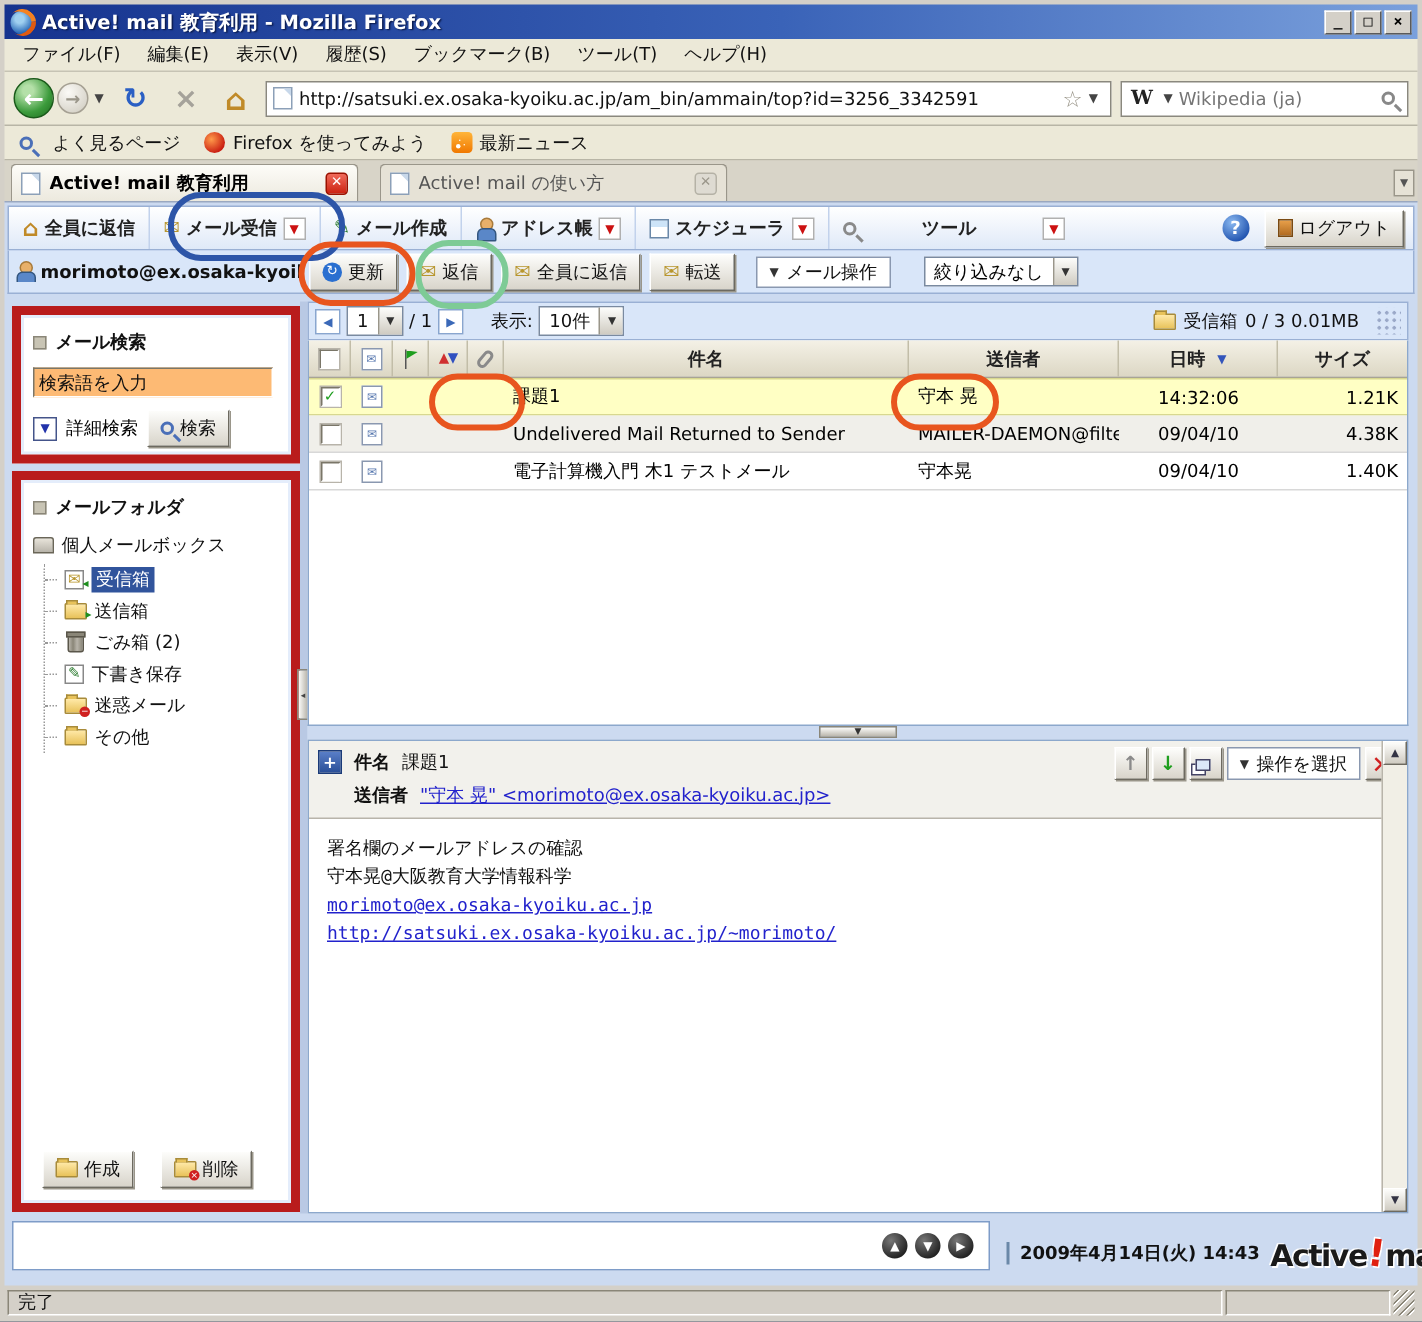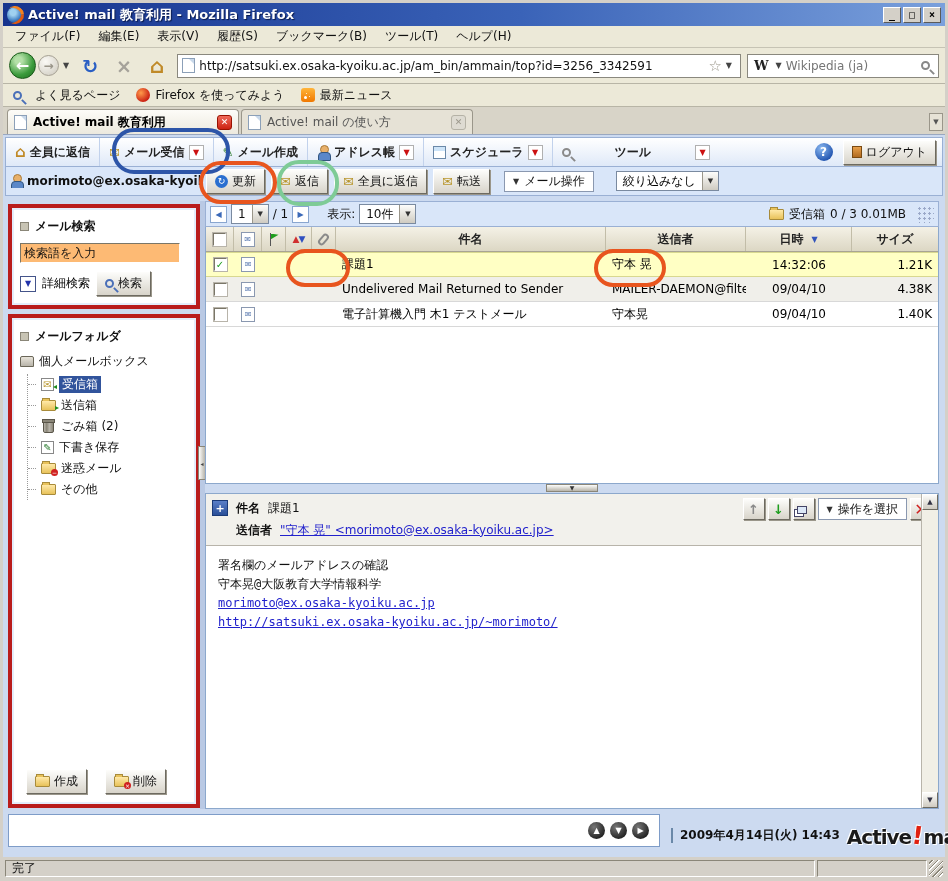--- a/index.html
+++ b/index.html
@@ -39,21 +39,21 @@
 
   
   .bkbar { left:3px; top:84px; right:3px; height:23px; background:#ece9d8; border-bottom:1px solid #b8b5a6; display:flex; align-items:center; padding-left:8px; gap:16px; }
   .bk { display:flex; align-items:center; gap:5px; color:#111; }
   .rssico { width:14px; height:14px; border-radius:3px; background:linear-gradient(#ffb53a,#f07800); position:relative; }
   .rssico::after { content:""; position:absolute; left:3px; bottom:3px; width:3px; height:3px; background:#fff; border-radius:50%; box-shadow:1px -4px 0 -1px #fff, 4px -1px 0 -1px #fff; }
   .ffsmall { width:14px; height:14px; border-radius:50%; background:radial-gradient(circle at 35% 35%, #ff9a4a, #c81a10 75%); }
 
   
   .tabbar { left:3px; top:107px; right:3px; height:27px; background:#d8d4c8; display:flex; align-items:flex-end; padding-left:4px; }
-  .tab { width:232px; height:25px; display:flex; align-items:center; gap:6px; padding:0 6px; border:1px solid #9a968a; border-bottom:0; border-radius:4px 4px 0 0; margin-right:2px; }
+  .tab { width:232px; height:25px; display:flex; align-items:center; gap:6px; padding:0 6px; border:1px solid #9a968a; border-bottom:0; border-radius:4px 4px 0 0; margin-right:14px; }
   .tab.active { background:linear-gradient(#fdfcf8,#ece9de); font-weight:bold; }
   .tab.inactive { background:#e6e2d6; color:#555; }
   .tab-label { flex:1; white-space:nowrap; overflow:hidden; font-size:12px; }
   .closebox { width:15px; height:15px; border-radius:3px; background:linear-gradient(#f06a5a,#cc2211); border:1px solid #991100; color:#fff; font-size:9px; font-weight:bold; display:flex; align-items:center; justify-content:center; }
   .closebox.dim { background:#dedbd2; border-color:#b5b2a6; color:#9a968a; }
   .tabdd { margin-left:auto; width:14px; height:18px; background:#e6e2d6; border:1px solid #9a968a; font-size:7px; color:#555; display:flex; align-items:center; justify-content:center; margin-bottom:3px; margin-right:2px; }
 
   
   .content { left:3px; top:134px; right:3px; bottom:24px; background:#ccdaf0; border-top:1px solid #9aa8c0; }
 
@@ -73,21 +73,21 @@
   .person::before { content:""; position:absolute; left:3px; top:0; width:7px; height:7px; border-radius:50%; background:#e8b06a; border:1px solid #a87a3a; }
   .person::after { content:""; position:absolute; left:1px; top:7px; width:11px; height:7px; border-radius:4px 4px 1px 1px; background:#5a87c8; border:1px solid #33567f; }
   .updico { width:13px; height:13px; border-radius:50%; background:#2a6fd0; color:#fff; font-size:9px; display:flex; align-items:center; justify-content:center; }
   .envico { color:#b8962e; font-size:13px; line-height:1; }
   .dropbox { background:#fff; border:1px solid #8a98b0; height:21px; display:flex; align-items:center; padding:0 8px; gap:5px; color:#111; }
   .selwrap { background:#fff; border:1px solid #7a8aa0; height:20px; display:flex; align-items:center; }
   .selwrap .txt { padding:0 6px; white-space:nowrap; }
   .selbtn { width:16px; height:18px; background:linear-gradient(#fdfdfb,#cfcbc1); border-left:1px solid #9a968a; font-size:7px; color:#333; display:flex; align-items:center; justify-content:center; }
 
   
-  .panel { background:#fff; border:4px solid #b91c1c; box-shadow:0 0 0 2px #e4edfb inset; }
+  .panel { background:#fff; border:6px solid #b91c1c; box-shadow:0 0 0 2px #e4edfb inset; }
   .p-search { left:5px; top:69px; width:192px; height:105px; padding:10px 8px; }
   .p-folders { left:5px; top:179px; width:192px; height:494px; padding:10px 8px; }
   .ptitle { display:flex; align-items:center; gap:6px; font-weight:bold; margin-bottom:8px; color:#111; }
   .sq { width:9px; height:9px; background:#c8c4b4; border:1px solid #8a8678; }
   .searchbox { width:160px; height:20px; border:1px solid; border-color:#7a7668 #fff #fff #7a7668; background:#fdba74; font-size:12px; padding:0 3px; color:#111; font-family:"DejaVu Sans",sans-serif; }
   .srow { display:flex; align-items:center; gap:6px; margin-top:8px; }
   .bluecaret { width:16px; height:16px; background:#fff; border:1px solid #44548a; display:flex; align-items:center; justify-content:center; font-size:8px; color:#2233aa; }
   .treeroot { display:flex; align-items:center; gap:5px; margin:2px 0 4px; color:#111; }
   .mailboxico { width:14px; height:11px; background:linear-gradient(#e8e4da,#b8b4aa); border:1px solid #6a6658; border-radius:2px 2px 0 0; }
   .tree { margin-left:7px; border-left:1px dotted #999; padding-left:0; }

